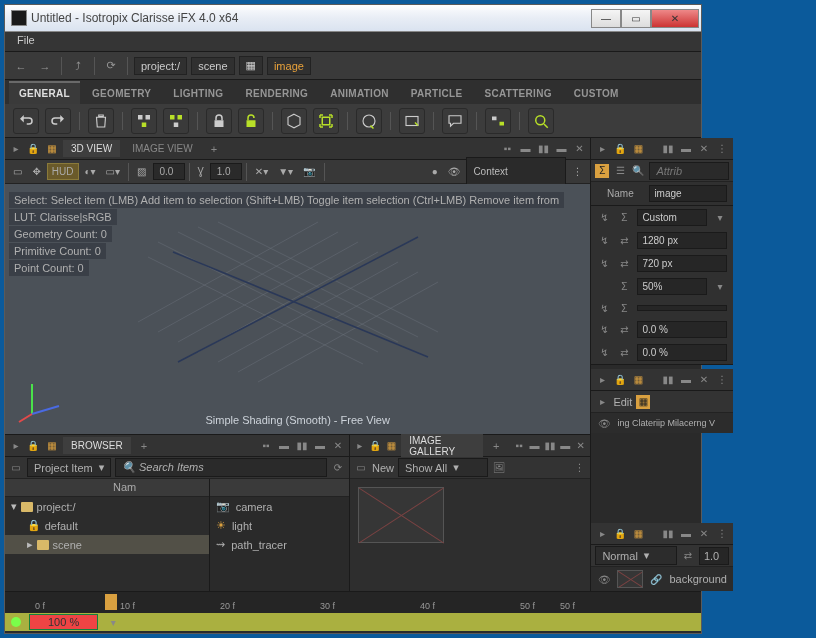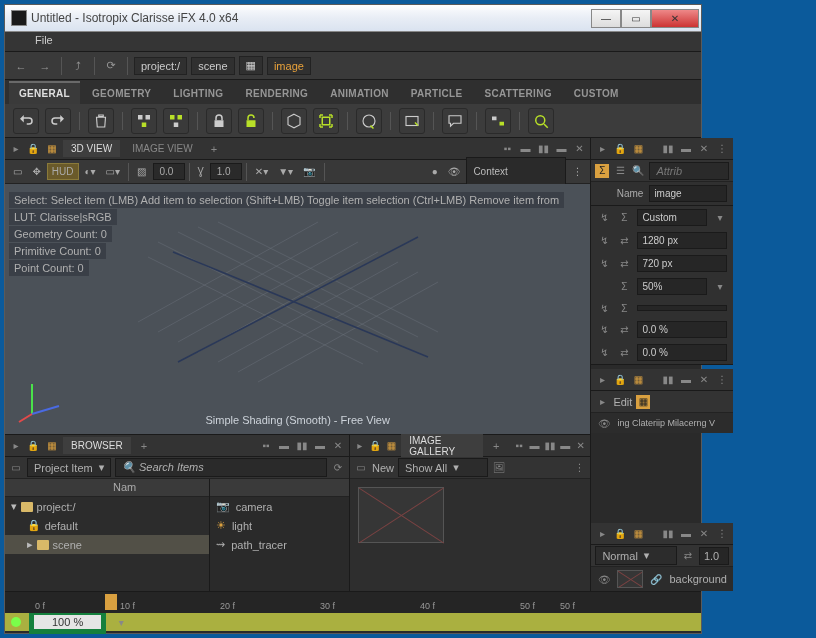--- a/index.html
+++ b/index.html
@@ -4,21 +4,21 @@
 <style>
 *{margin:0;padding:0;box-sizing:border-box;font-family:Tahoma,Arial,sans-serif;font-size:11px;color:#b0b0b0;user-select:none}
 body{background:#0b5a9b;overflow:hidden;width:816px;height:638px}
 .win{position:absolute;left:4px;top:4px;width:698px;height:630px;background:#2a2a2a;border:1px solid #5a5a5a}
 .titlebar{height:27px;background:linear-gradient(#fdfdfe,#e8edf5 50%,#dae3f0);border-bottom:1px solid #888;display:flex;align-items:center;padding:0 2px}
 .titlebar .ico{width:16px;height:16px;margin:0 4px;background:#1a1a1a;border:1px solid #888}
 .titlebar .title{color:#444;font-size:12px;flex:1}
 .winbtns{display:flex;gap:0}
 .winbtn{width:30px;height:19px;border:1px solid #888;background:linear-gradient(#f5f5f5,#ddd);display:flex;align-items:center;justify-content:center;color:#333;font-size:10px}
 .winbtn.close{width:48px;background:linear-gradient(#e88,#c33)}
-.menubar{height:20px;background:#353535;padding:2px 24px;border-bottom:1px solid #1a1a1a}
+.menubar{height:20px;background:#353535;padding:2px 6px;border-bottom:1px solid #1a1a1a}
 .menubar span{color:#ccc;padding:2px 6px}
 .navbar{height:28px;background:#3a3a3a;display:flex;align-items:center;gap:4px;padding:0 6px;border-bottom:1px solid #1a1a1a}
 .nbtn{width:20px;height:20px;display:flex;align-items:center;justify-content:center;color:#999;border:1px solid transparent}
 .sep{width:1px;height:18px;background:#555;margin:0 2px}
 .crumb{padding:2px 6px;background:#303030;border:1px solid #222;color:#ccc}
 .crumb.img{color:#e9a23b}
 .tabbar{height:24px;background:#2f2f2f;display:flex;align-items:end;padding:0 4px;gap:2px}
 .tab{padding:5px 10px;color:#969696;font-weight:bold;font-size:10px;letter-spacing:0.3px}
 .tab.active{color:#e0e0e0;background:#3a3a3a;border-top:2px solid #6a6a6a}
 .toolbar{height:34px;background:#3c3c3c;display:flex;align-items:center;gap:6px;padding:0 8px;border-bottom:1px solid #1a1a1a}
@@ -57,29 +57,29 @@
 .folder{width:12px;height:10px;background:#d9b968;border-radius:1px}
 .listcol{width:140px;background:#2a2a2a;border-left:1px solid #1a1a1a}
 .listitem{padding:3px 6px;display:flex;align-items:center;gap:6px;color:#bbb}
 .gal-body{flex:1;background:#2e2e2e;padding:8px;position:relative}
 .thumb{width:86px;height:56px;border:1px solid #555;background:#363636;position:relative}
 .thumb::before,.thumb::after{content:"";position:absolute;background:#7a4242;width:120%;height:1px;top:50%;left:-10%}
 .thumb::before{transform:rotate(33deg)}
 .thumb::after{transform:rotate(-33deg)}
 .right-sec{background:#303030;border-bottom:1px solid #1a1a1a}
 .prop-row{display:flex;align-items:center;padding:3px 6px;gap:6px}
-.prop-row .lbl{width:46px;text-align:right;color:#aaa;font-size:10px}
+.prop-row .lbl{width:46px;text-align:center;color:#aaa;font-size:10px}
 .prop-row .val{flex:1;background:#262626;border:1px solid #1a1a1a;padding:2px 4px;color:#ccc;font-size:10px}
 .sect-head{padding:3px 6px;color:#ddd;font-weight:bold;font-size:10px;background:#383838}
 .timeline{height:22px;background:#252525;border-top:1px solid #1a1a1a;position:relative;display:flex;align-items:center;overflow:hidden}
 .timeline .tick{position:absolute;bottom:2px;color:#999;font-size:9px}
 .status{height:18px;background:#aab040;display:flex;align-items:center;padding:0 6px;color:#2a2a2a;gap:8px}
 .status .err{color:#6a4a00;flex:1}
 .status .dot{width:10px;height:10px;border-radius:50%;background:#7aff4a}
-.zoom{background:#e5e5e5;color:#333;padding:1px 18px;border:5px solid #15803d}
+.zoom{background:#ef4444;color:#333;padding:1px 18px;border:1px solid #15803d}
 </style>
 </head>
 <body>
 
 <div class="win">
 
   <div class="titlebar">
     <div class="ico"></div>
     <div class="title">Untitled - Isotropix Clarisse iFX 4.0 x64</div>
     <div class="winbtns">

